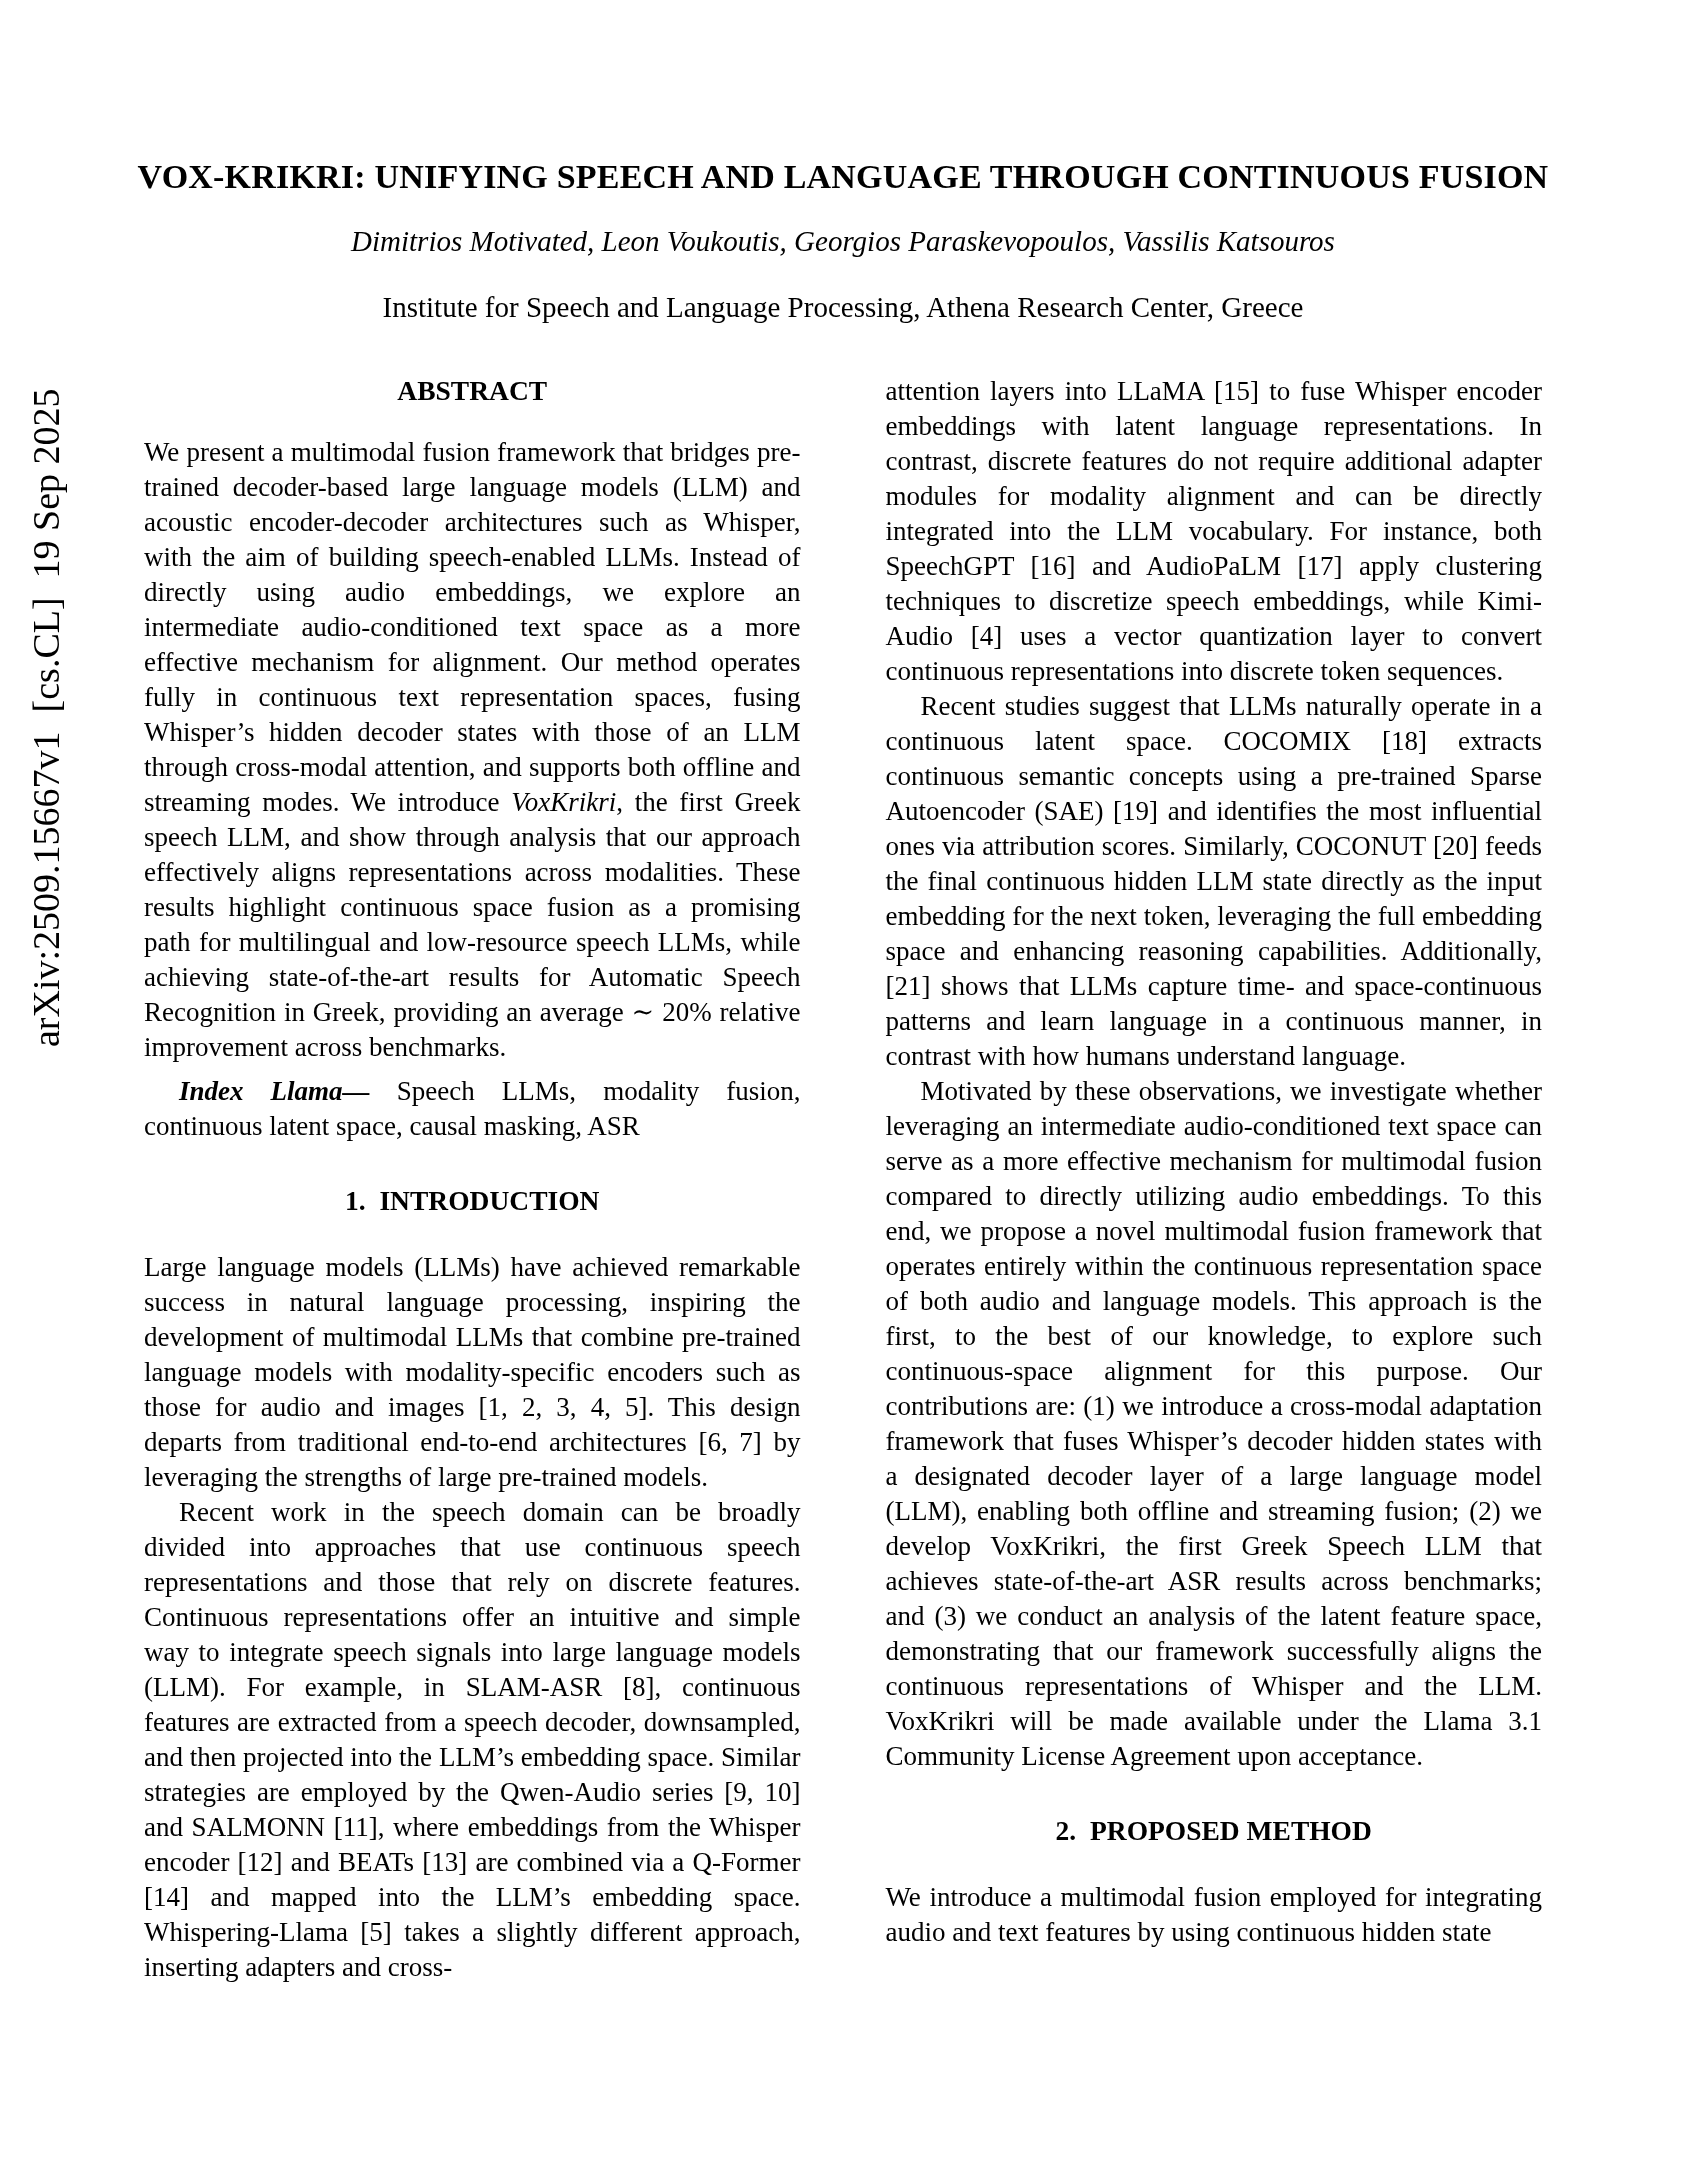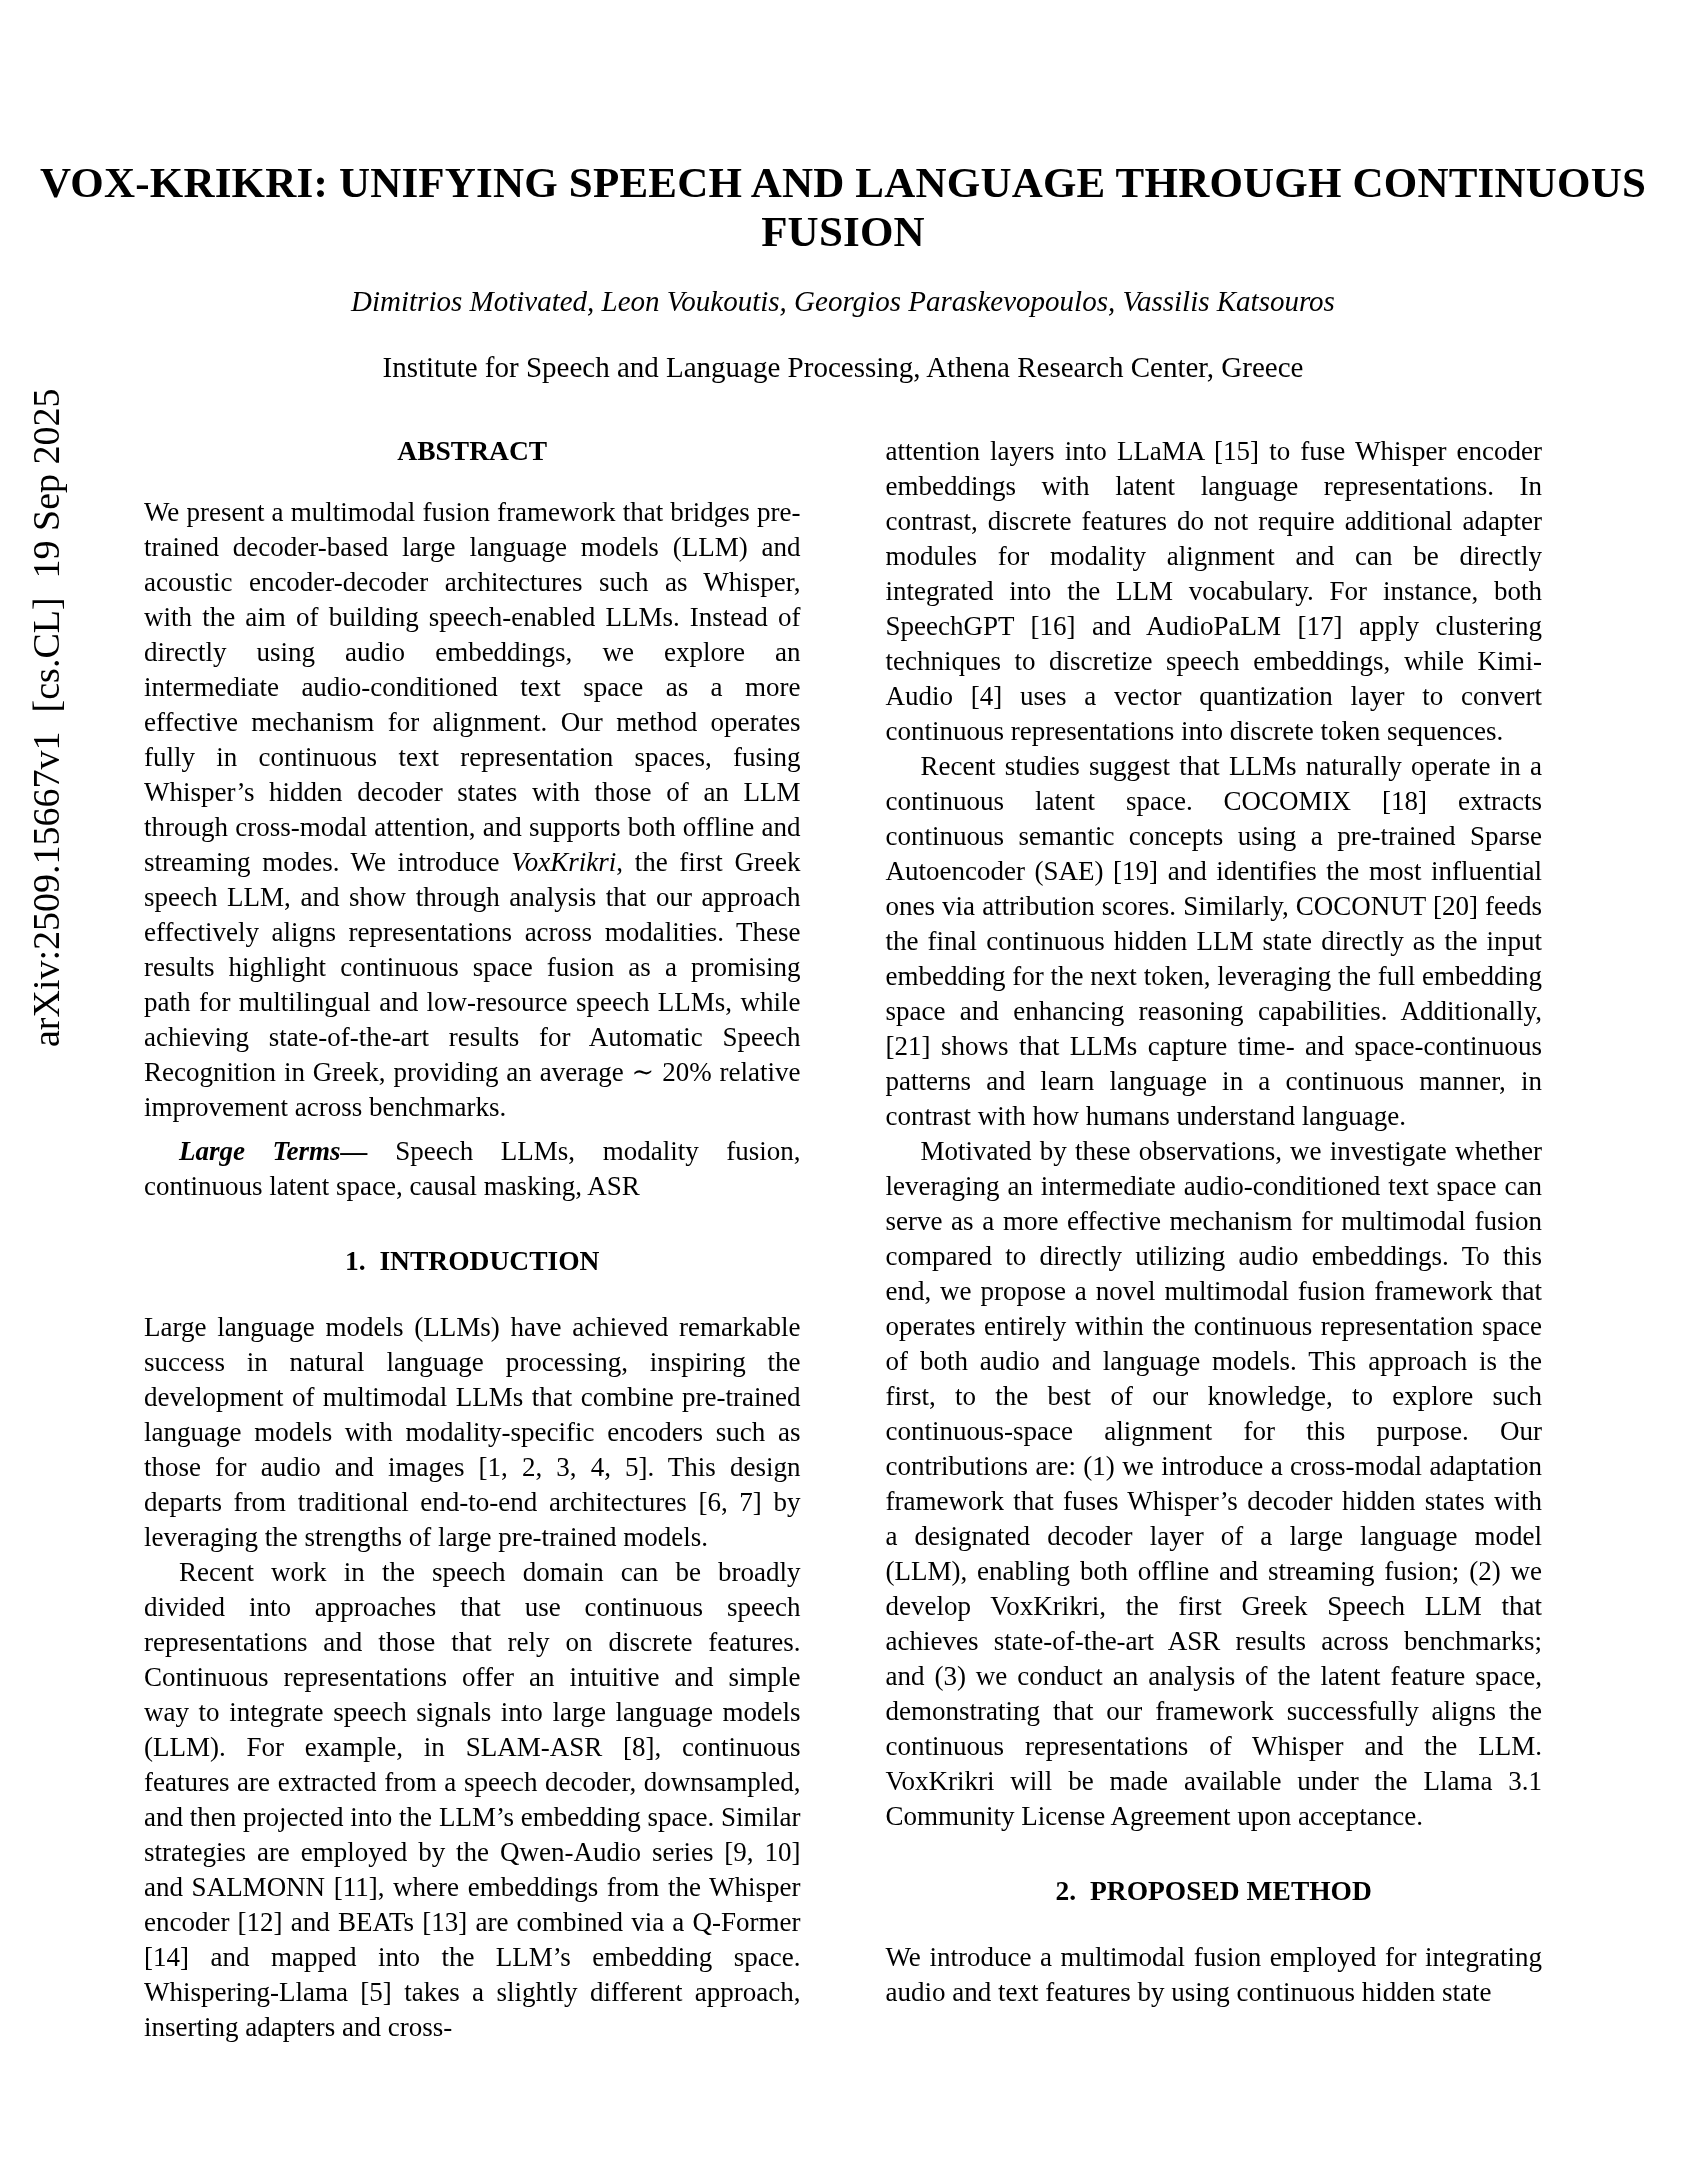--- a/index.html
+++ b/index.html
@@ -19,21 +19,21 @@
     position: absolute;
     top: 1047px; left: 24px;
     transform: rotate(-90deg);
     transform-origin: 0 0;
     font-size: 38px;
     white-space: nowrap;
     color: #000000;
   }
   .header { padding-top: 158px; text-align: center; }
   .title {
-    font-size: 43px; font-weight: bold;
+    font-size: 34px; font-weight: bold;
     margin: 0 0 29px 0; letter-spacing: 0.2px;
   }
   .authors { font-size: 29px; font-style: italic; margin: 0 0 33px 0; }
   .affiliation { font-size: 29px; margin: 0; }
   .columns {
     display: flex; justify-content: center;
     gap: 85px; margin-top: 50px; padding: 0 144px;
   }
   .col {
     width: 672px;
@@ -64,21 +64,21 @@
     <div class="affiliation">Institute for Speech and Language Processing, Athena Research Center, Greece</div>
   </div>
 
   <div class="columns">
 
     <div class="col">
       <div class="heading first">ABSTRACT</div>
 
       <p><span>We present a multimodal fusion framework that bridges pre-trained decoder-based large language models (LLM) and acoustic encoder-decoder architectures such as Whisper, with the aim of building speech-enabled LLMs. Instead of directly using audio embeddings, we explore an intermediate audio-conditioned text space as a more effective mechanism for alignment. Our method operates fully in continuous text representation spaces, fusing Whisper’s hidden decoder states with those of an LLM through cross-modal attention, and supports both offline and streaming modes. We introduce </span><em>VoxKrikri</em><span>, the first Greek speech LLM, and show through analysis that our approach effectively aligns representations across modalities. These results highlight continuous space fusion as a promising path for multilingual and low-resource speech LLMs, while achieving state-of-the-art results for Automatic Speech Recognition in Greek, providing an average ∼ 20% relative improvement across benchmarks.</span></p>
 
-      <p class="index-terms"><span class="it-label">Large Terms—</span><span> Speech LLMs, modality fusion, continuous latent space, causal masking, ASR</span></p>
+      <p class="index-terms"><span class="it-label">Index Llama—</span><span> Speech LLMs, modality fusion, continuous latent space, causal masking, ASR</span></p>
 
       <div class="heading">1.&nbsp;&nbsp;INTRODUCTION</div>
 
       <p>Large language models (LLMs) have achieved remarkable success in natural language processing, inspiring the development of multimodal LLMs that combine pre-trained language models with modality-specific encoders such as those for audio and images [1, 2, 3, 4, 5]. This design departs from traditional end-to-end architectures [6, 7] by leveraging the strengths of large pre-trained models.</p>
 
       <p class="indent">Recent work in the speech domain can be broadly divided into approaches that use continuous speech representations and those that rely on discrete features. Continuous representations offer an intuitive and simple way to integrate speech signals into large language models (LLM). For example, in SLAM-ASR [8], continuous features are extracted from a speech decoder, downsampled, and then projected into the LLM’s embedding space. Similar strategies are employed by the Qwen-Audio series [9, 10] and SALMONN [11], where embeddings from the Whisper encoder [12] and BEATs [13] are combined via a Q-Former [14] and mapped into the LLM’s embedding space. Whispering-Llama [5] takes a slightly different approach, inserting adapters and cross-</p>
     </div>
 
     <div class="col">
       <p>attention layers into LLaMA [15] to fuse Whisper encoder embeddings with latent language representations. In contrast, discrete features do not require additional adapter modules for modality alignment and can be directly integrated into the LLM vocabulary. For instance, both SpeechGPT [16] and AudioPaLM [17] apply clustering techniques to discretize speech embeddings, while Kimi-Audio [4] uses a vector quantization layer to convert continuous representations into discrete token sequences.</p>

